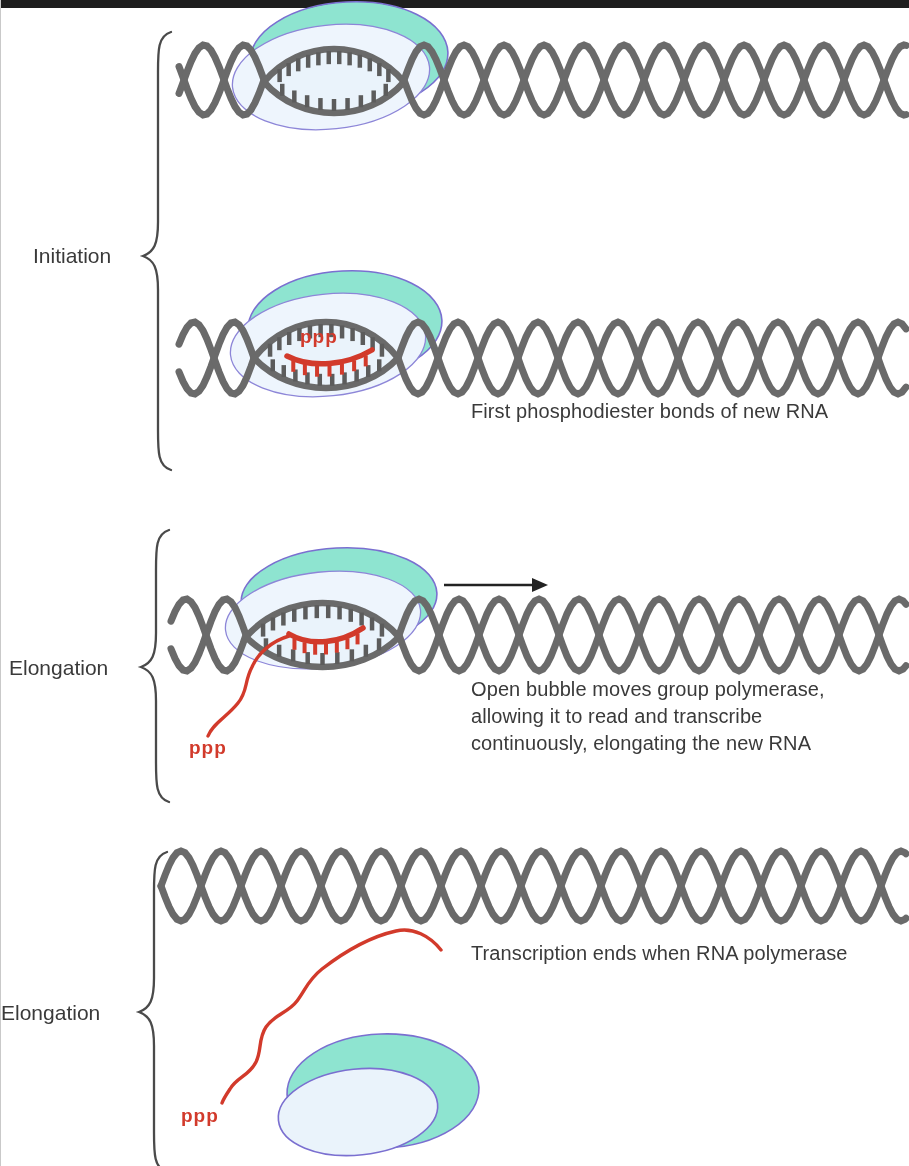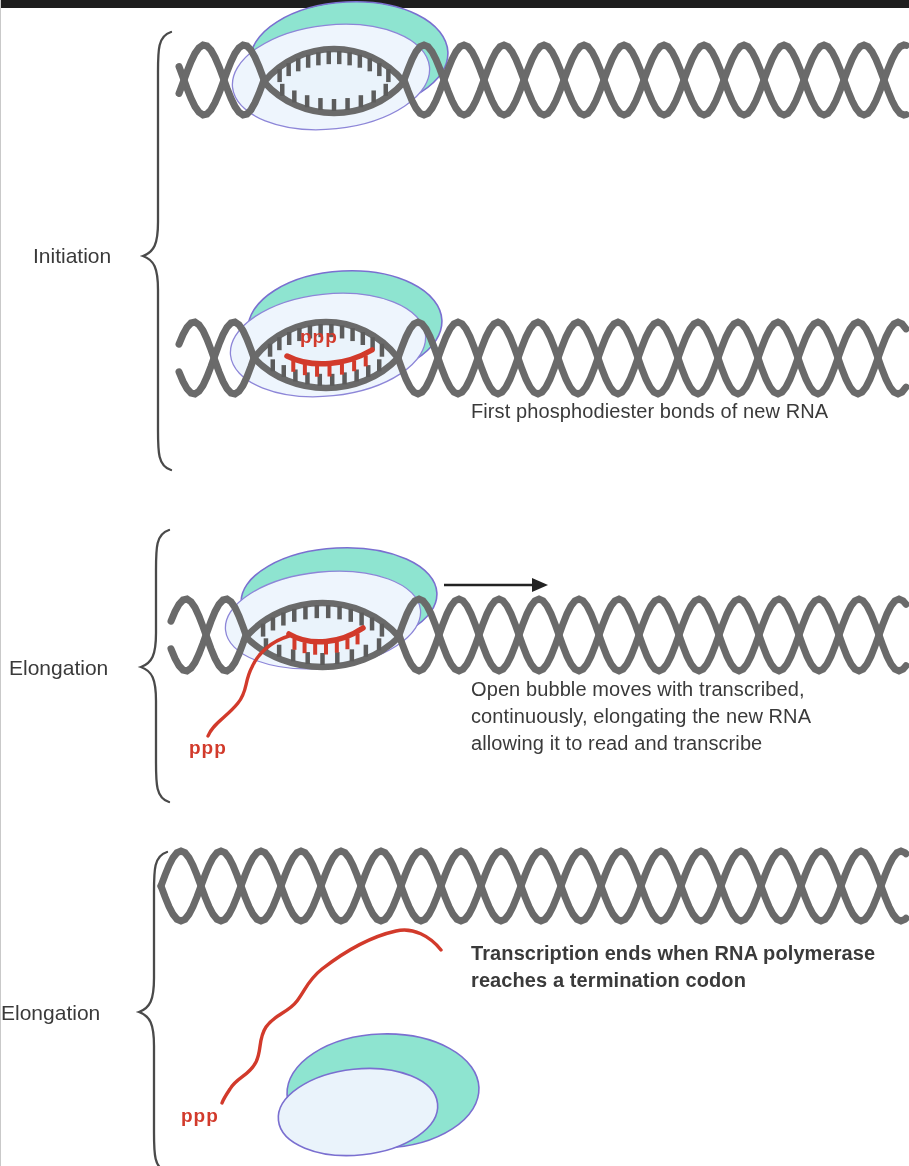--- a/index.html
+++ b/index.html
@@ -154,25 +154,24 @@
   <div class="stage-label" style="left: 32px; top: 244px; color: rgb(58, 58, 58);">Initiation</div>
   <div class="stage-label" style="left: 8px; top: 656px; color: rgb(58, 58, 58);">Elongation</div>
   <div class="stage-label" style="left: 0px; top: 1001px; color: rgb(58, 58, 58);">Elongation</div>
 
   <div class="caption" style="left: 470px; top: 124px; color: rgb(58, 58, 58);">
   </div>
   <div class="caption" style="left: 470px; top: 398px; color: rgb(58, 58, 58);">
     <div>First phosphodiester bonds of new RNA</div>
   </div>
   <div class="caption" style="left: 470px; top: 676px; color: rgb(58, 58, 58);">
-    <div>Open bubble moves with transcribed,</div>
+    <div>Open bubble moves group polymerase,</div>
+    <div>allowing it to read and transcribe</div>
     <div>continuously, elongating the new RNA</div>
-    <div>allowing it to read and transcribe</div>
   </div>
-  <div class="caption" style="left: 470px; top: 940px; color: rgb(58, 58, 58); font-weight: bold;">
+  <div class="caption" style="left: 470px; top: 940px; color: rgb(58, 58, 58);">
     <div>Transcription ends when RNA polymerase</div>
-    <div>reaches a termination codon</div>
   </div>
 
   <div class="ppp" style="left: 299px; top: 326px; color: rgb(210, 58, 43);">ppp</div>
   <div class="ppp" style="left: 188px; top: 737px; color: rgb(210, 58, 43);">ppp</div>
   <div class="ppp" style="left: 180px; top: 1105px; color: rgb(210, 58, 43);">ppp</div>
 </div>
 
 </body></html>

